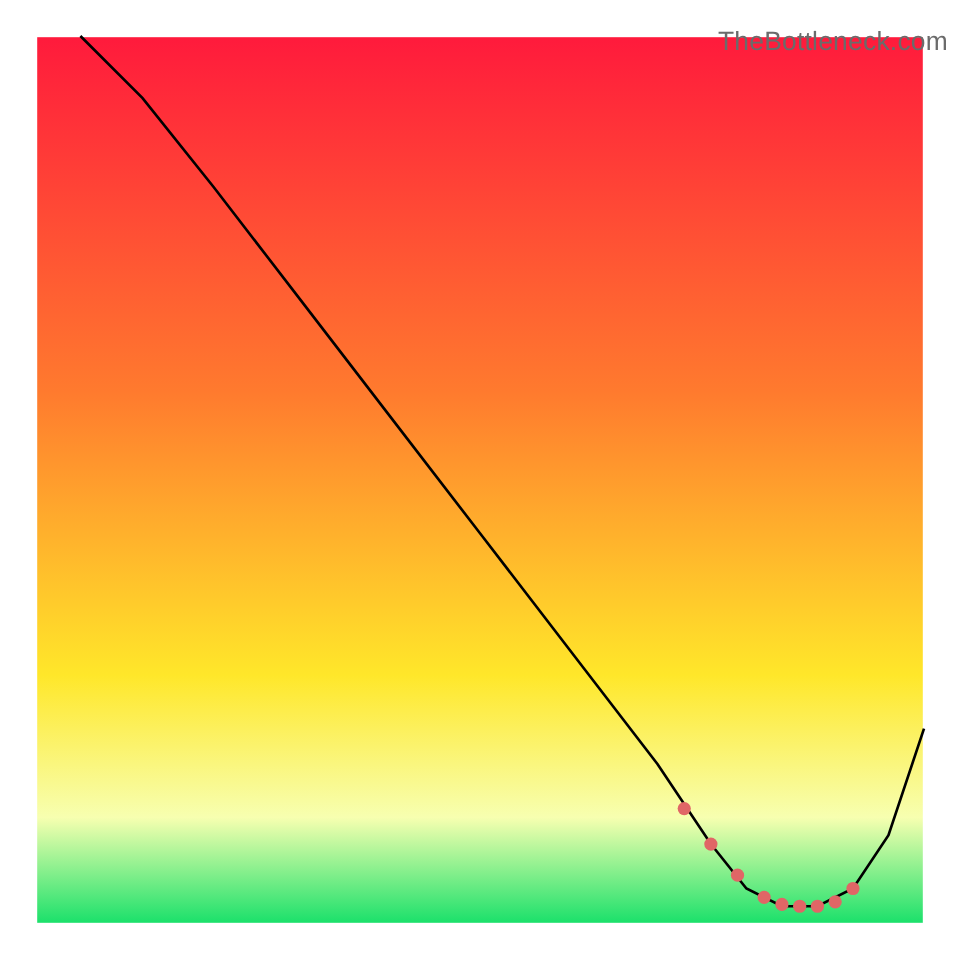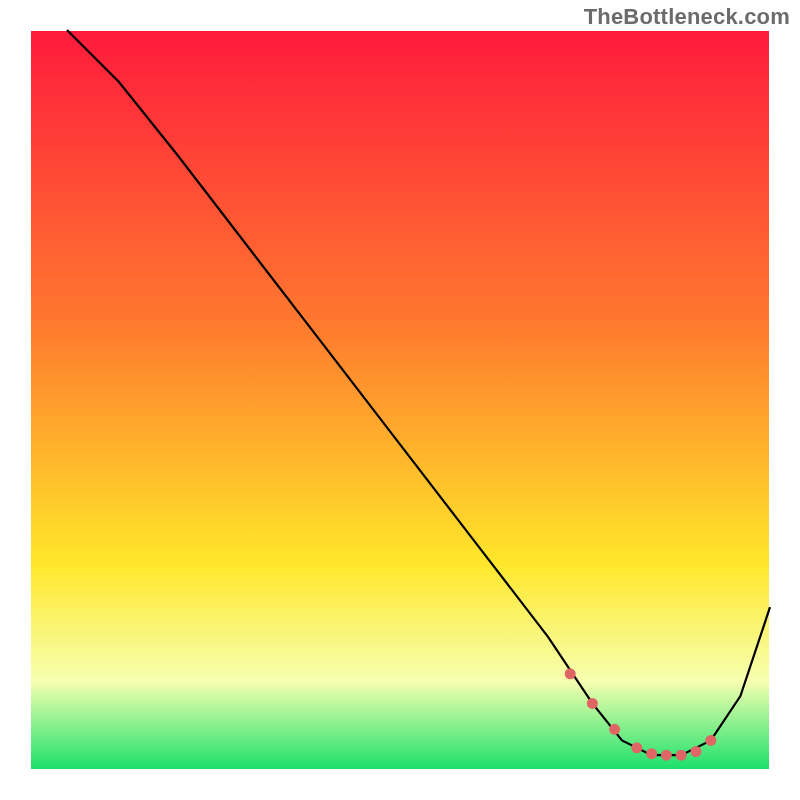--- a/index.html
+++ b/index.html
@@ -10,24 +10,24 @@
     background: #ffffff;
     font-family: Arial, Helvetica, sans-serif;
   }
   .wrap {
     position: relative;
     width: 800px;
     height: 800px;
   }
   .watermark {
     position: absolute;
-    top: 4px;
+    top: 22px;
     right: 10px;
     font-size: 22px;
-    font-weight: bold;
+    font-weight: normal;
     color: #6b6b6b;
     letter-spacing: 0.2px;
   }
   svg.plot {
     position: absolute;
     left: 0;
     top: 0;
     width: 800px;
     height: 800px;
     display: block;

